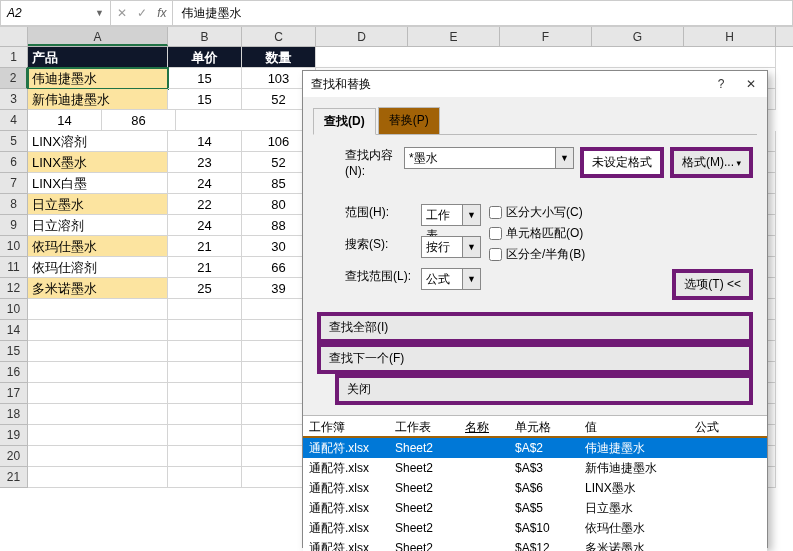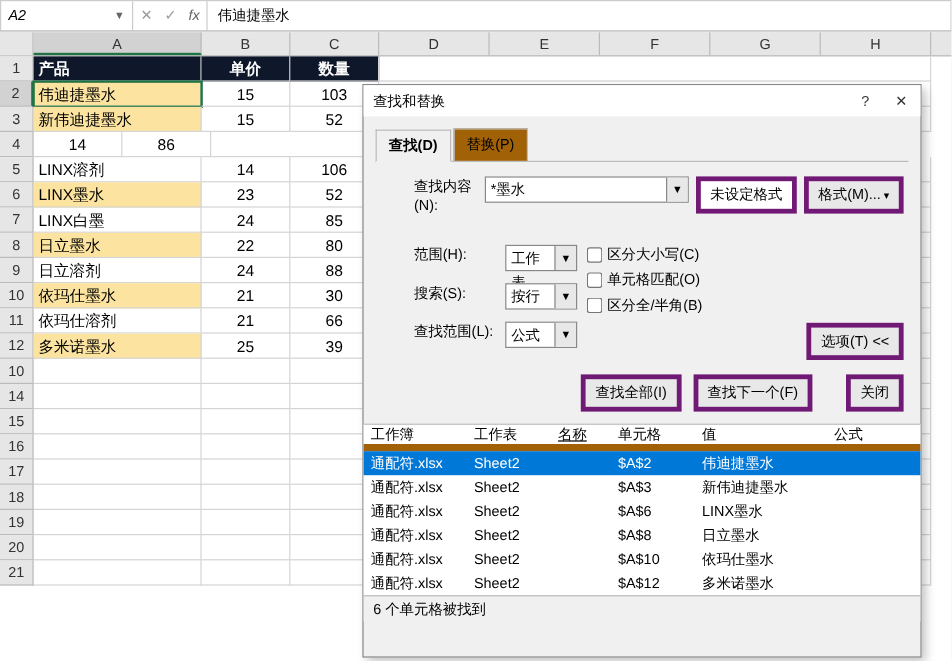--- a/index.html
+++ b/index.html
@@ -52,24 +52,24 @@
 .combo { flex: 0 0 170px; height: 22px; display: flex; border: 1px solid #888; background: #fff; }
 .combo-input { flex: 1; padding: 0 4px; line-height: 20px; font-size: 12px; }
 .combo-btn { width: 18px; border-left: 1px solid #888; background: #e8e8e8; text-align: center; line-height: 20px; font-size: 9px; cursor: default; }
 .btn { border: 4px solid #701a75; background: #e8e8e8; padding: 3px 8px; font-size: 12px; cursor: default; white-space: nowrap; }
 .btn.flat { background: #fff; }
 .btn-dd::after { content: " ▾"; font-size: 9px; }
 .small-combo { width: 60px; height: 22px; display: flex; border: 1px solid #888; background: #fff; }
 .checks { display: flex; flex-direction: column; gap: 4px; margin-left: 8px; }
 .chk { display: flex; align-items: center; gap: 4px; font-size: 12px; }
 .chk input { width: 13px; height: 13px; }
-.dlg-btns { display: flex; justify-content: flex-end; gap: 10px; padding: 0 14px 10px; }
+.dlg-btns { display: flex; justify-content: flex-end; padding: 0 14px 10px; flex-direction: column; }
 
 .results { border-top: 1px solid #bbb; background: #fff; }
-.res-hdr { display: flex; height: 22px; align-items: flex-start; border-bottom: 6px solid #a16207; font-size: 12px; }
+.res-hdr { display: flex; height: 22px; align-items: flex-end; border-bottom: 2px solid #a16207; font-size: 12px; }
 .res-hdr div, .res-row div { padding: 0 6px; overflow: hidden; white-space: nowrap; }
 .res-row { display: flex; height: 20px; align-items: center; font-size: 12px; }
 .res-row.sel { background: #0078d7; color: #fff; }
 .c-wb { width: 86px; }
 .c-ws { width: 70px; }
 .c-nm { width: 50px; text-decoration: underline; }
 .c-cl { width: 70px; }
 .c-vl { width: 110px; }
 .c-fm { width: 60px; }
 .status { height: 22px; line-height: 22px; padding: 0 8px; border-top: 1px solid #bbb; font-size: 12px; background: #f0f0f0; }
@@ -359,21 +359,21 @@
           <div class="c-ws">Sheet2</div>
           <div class="c-nm"></div>
           <div class="c-cl">$A$6</div>
           <div class="c-vl">LINX墨水</div>
           <div class="c-fm"></div>
         </div>
         <div class="res-row">
           <div class="c-wb">通配符.xlsx</div>
           <div class="c-ws">Sheet2</div>
           <div class="c-nm"></div>
-          <div class="c-cl">$A$8</div>
+          <div class="c-cl">$A$5</div>
           <div class="c-vl">日立墨水</div>
           <div class="c-fm"></div>
         </div>
         <div class="res-row">
           <div class="c-wb">通配符.xlsx</div>
           <div class="c-ws">Sheet2</div>
           <div class="c-nm"></div>
           <div class="c-cl">$A$10</div>
           <div class="c-vl">依玛仕墨水</div>
           <div class="c-fm"></div>

